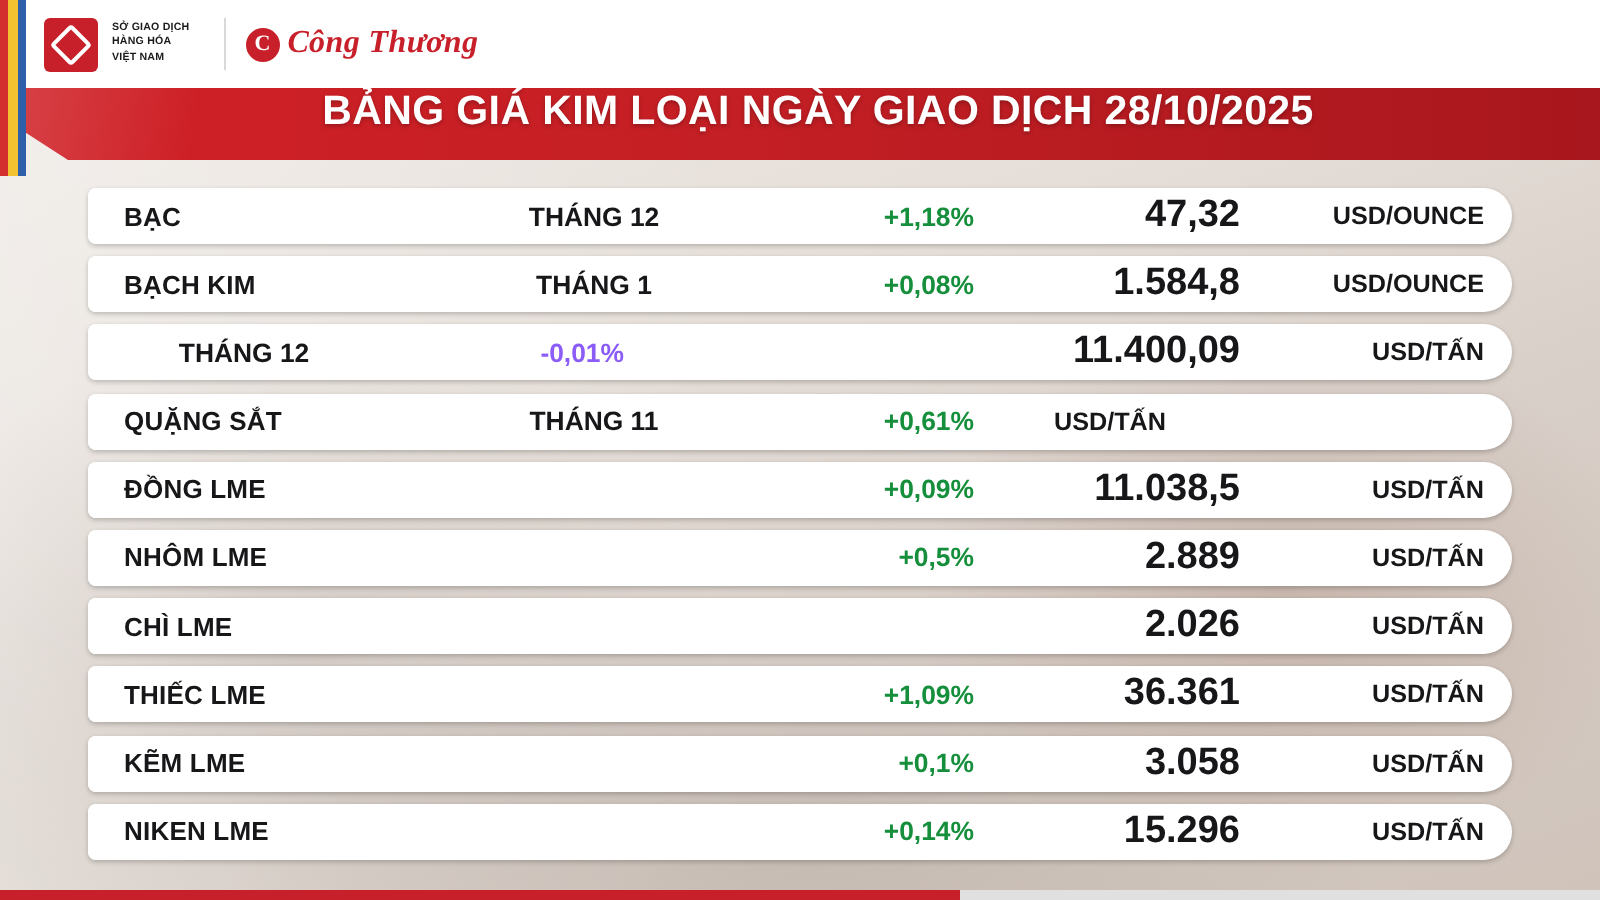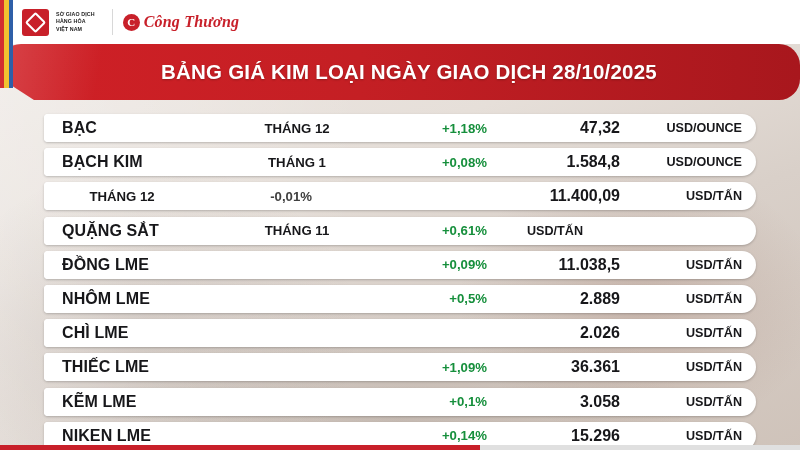--- a/index.html
+++ b/index.html
@@ -110,28 +110,26 @@
     font-family: "Liberation Serif", serif;
     font-style: italic;
     font-weight: bold;
     font-size: 16px;
     color: #c8202a;
     letter-spacing: .2px;
   }
   
   #title-banner {
     position: relative;
-    height: 56px;
+    height: 36px;
     background: linear-gradient(90deg, #d02026 0%, #c41f24 45%, #a8171d 100%);
     z-index: 3;
     display: flex;
-    align-items: center;
     justify-content: center;
     clip-path: polygon(0 0, 100% 0, 100% 100%, 34px 100%, 0 calc(100% - 22px));
-    border-radius: 21px;
   }
   #title-banner:before {
     content: "";
     position: absolute;
     left: 0; top: 0; bottom: 0;
     width: 120px;
     background: linear-gradient(100deg, rgba(255,255,255,0.16), rgba(255,255,255,0) 80%);
   }
   #title-text {
     position: relative;
@@ -165,43 +163,43 @@
   .row:before {
     content: "";
     position: absolute;
     left: 0; top: 0; bottom: 0;
     width: 4px;
     background: #ffffff;
     border-radius: 4px 0 0 4px;
   }
   .c-name {
     flex: 0 0 175px;
-    font-size: 16px;
+    font-size: 13px;
     font-weight: bold;
     color: #17171a;
     letter-spacing: .1px;
   }
   .c-month {
     flex: 0 0 120px;
     font-size: 13.2px;
     font-weight: bold;
     color: #17171a;
     text-align: center;
   }
   .c-change {
     flex: 0 0 130px;
     font-size: 13.2px;
     font-weight: bold;
     text-align: right;
   }
   .up { color: #168f3c; }
-  .down { color: #404040; }
+  .down { color: #8b5cf6; }
   .c-price {
     flex: 1 1 auto;
-    font-size: 16px;
+    font-size: 19px;
     font-weight: bold;
     color: #17171a;
     text-align: right;
     padding-right: 26px;
   }
   .c-unit {
     flex: 0 0 96px;
     font-size: 12.6px;
     font-weight: bold;
     color: #17171a;

